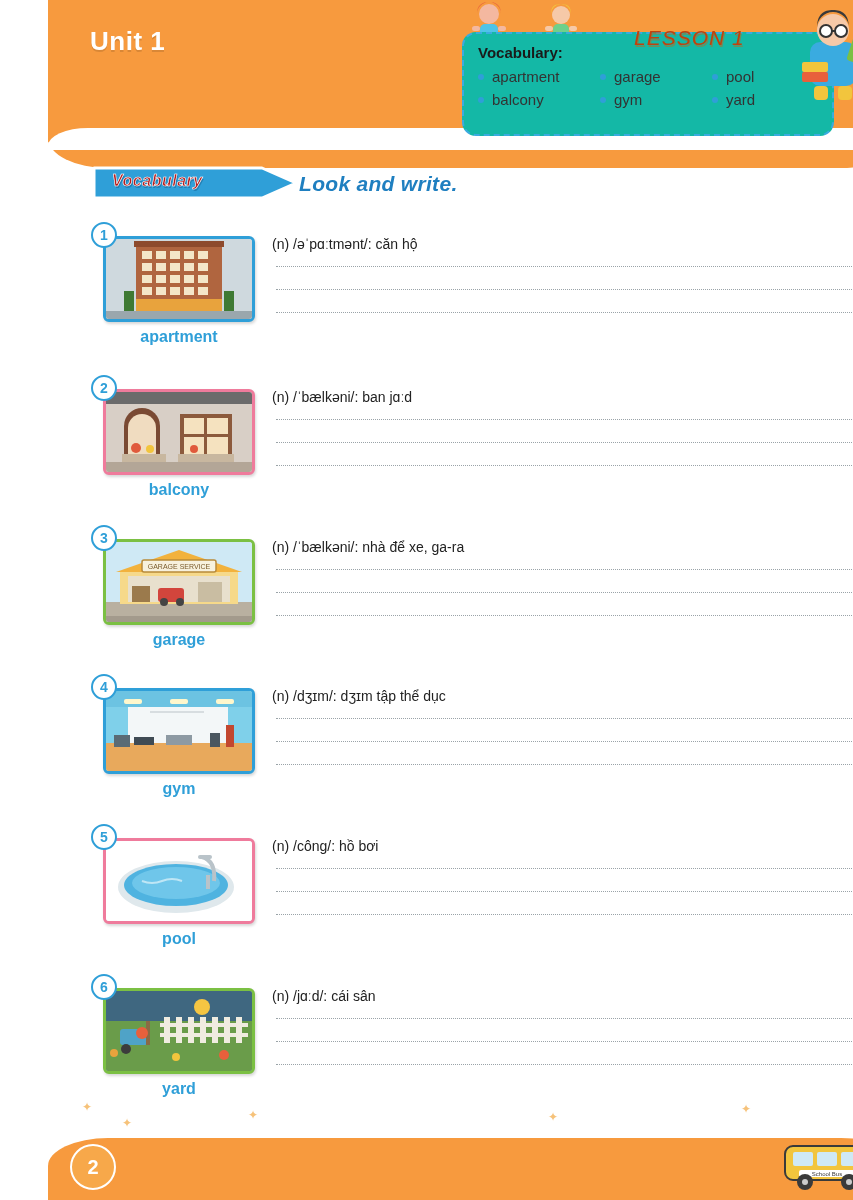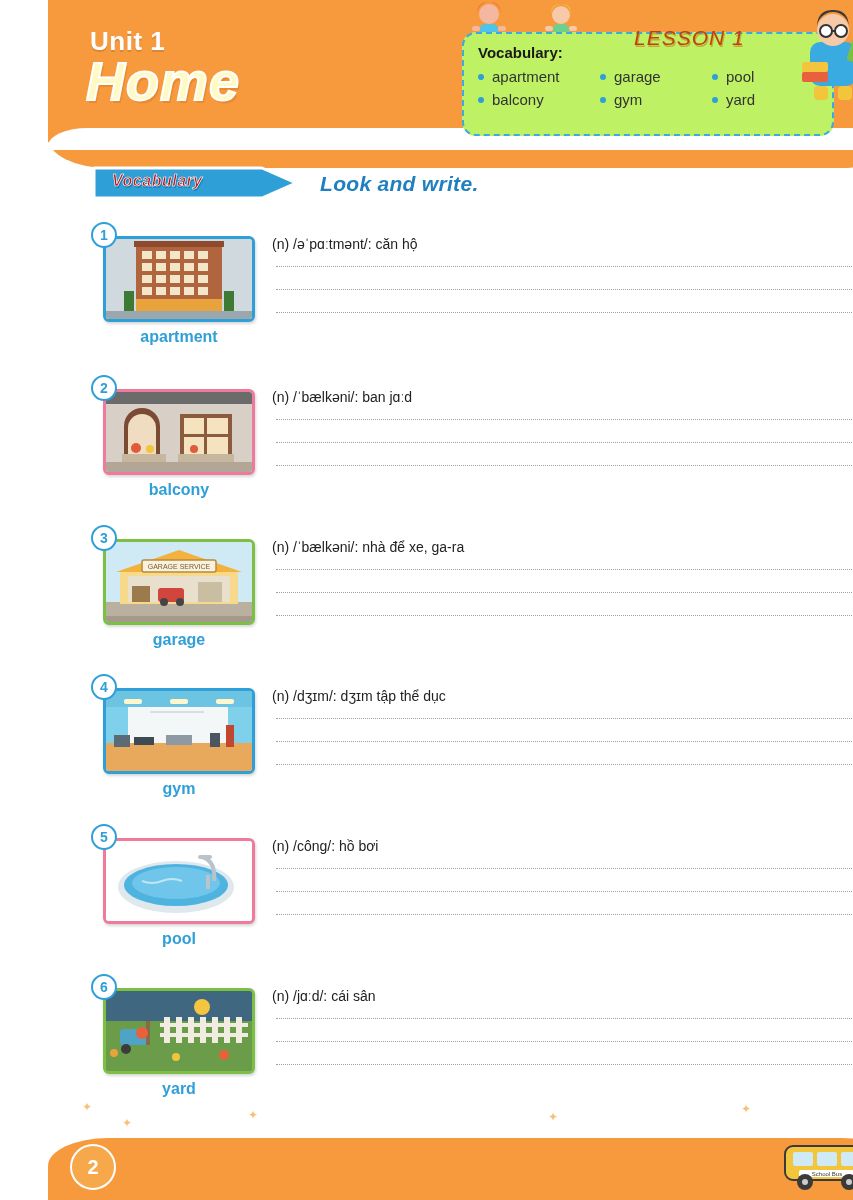--- a/index.html
+++ b/index.html
@@ -77,21 +77,21 @@
     letter-spacing: 1px;
     text-shadow: 1px 2px 0 rgba(200,100,20,0.5);
     z-index: 6;
   }
 
   
   .vocab-box {
     position: absolute;
     left: 414px; top: 32px;
     width: 372px; height: 104px;
-    background: #bef264;
+    background: #14b8a6;
     border: 2px dashed #3aabe0;
     border-radius: 14px;
     z-index: 4;
     padding: 10px 14px;
   }
   .vocab-title {
     font-size: 15px;
     font-weight: bold;
     color: #1a1a1a;
     margin-bottom: 7px;
@@ -138,21 +138,21 @@
     font-weight: bold;
     font-style: italic;
     color: #b91c1c;
     letter-spacing: 0.5px;
     -webkit-text-stroke: 0.6px #ffffff;
     text-shadow: 1px 2px 0 rgba(20,90,140,0.45);
     z-index: 4;
   }
   .instruction {
     position: absolute;
-    left: 272px; top: 172px;
+    left: 251px; top: 172px;
     font-size: 21px;
     font-weight: bold;
     font-style: italic;
     color: #1f7fc0;
     letter-spacing: 0.3px;
   }
 
   
   .row {
     position: absolute;
@@ -253,21 +253,20 @@
 </style>
 </head>
 <body>
 
 <div id="page">
 
   <div class="top-band"></div>
   <div class="band-white-notch"></div>
 
   <div class="unit-label">Unit 1</div>
-  <div class="unit-home">Home</div>
   <div class="lesson-label">LESSON 1</div>
 
   <div class="kid kid-a">
     <svg width="54" height="40" viewBox="0 0 54 40">
       <circle cx="27" cy="12" r="10" fill="#f4b8a0"></circle>
       <path d="M15 12a12 12 0 0 1 24 0c0-9-5-12-12-12s-12 3-12 12z" fill="#e8603c"></path>
       <rect x="18" y="22" width="18" height="18" rx="5" fill="#4fc3e8"></rect>
       <rect x="10" y="24" width="8" height="5" rx="2.5" fill="#f4b8a0"></rect>
       <rect x="36" y="24" width="8" height="5" rx="2.5" fill="#f4b8a0"></rect>
     </svg>

